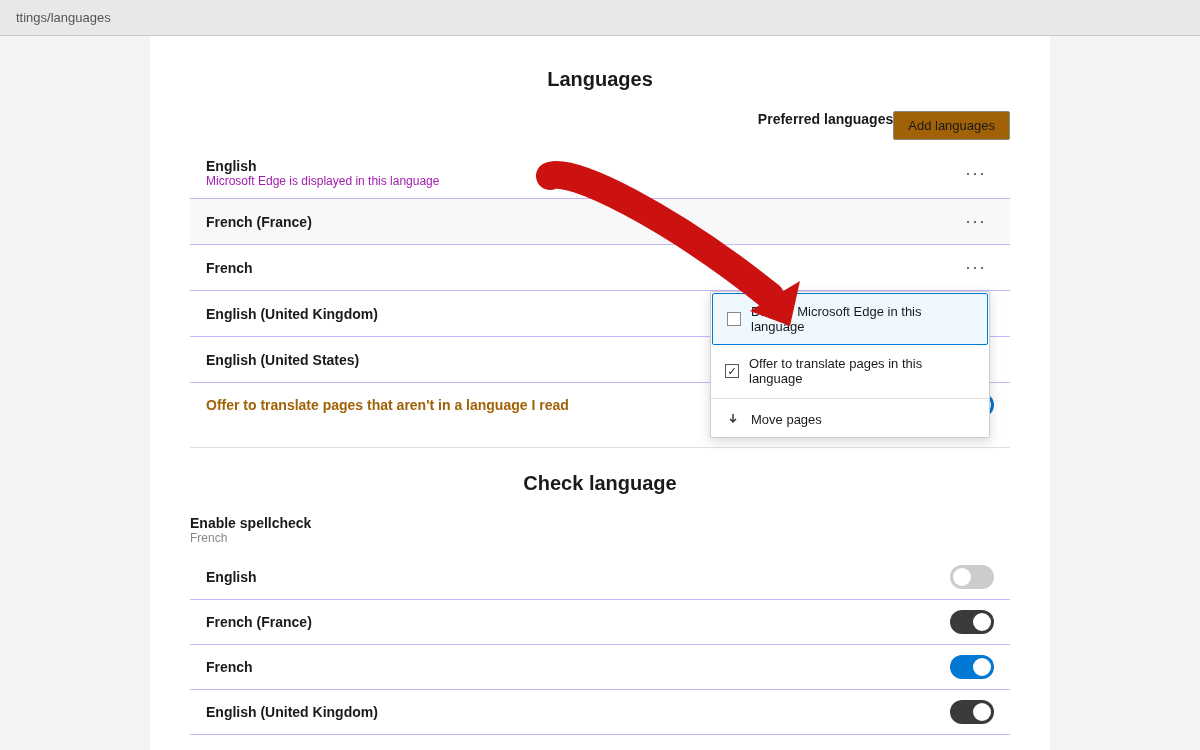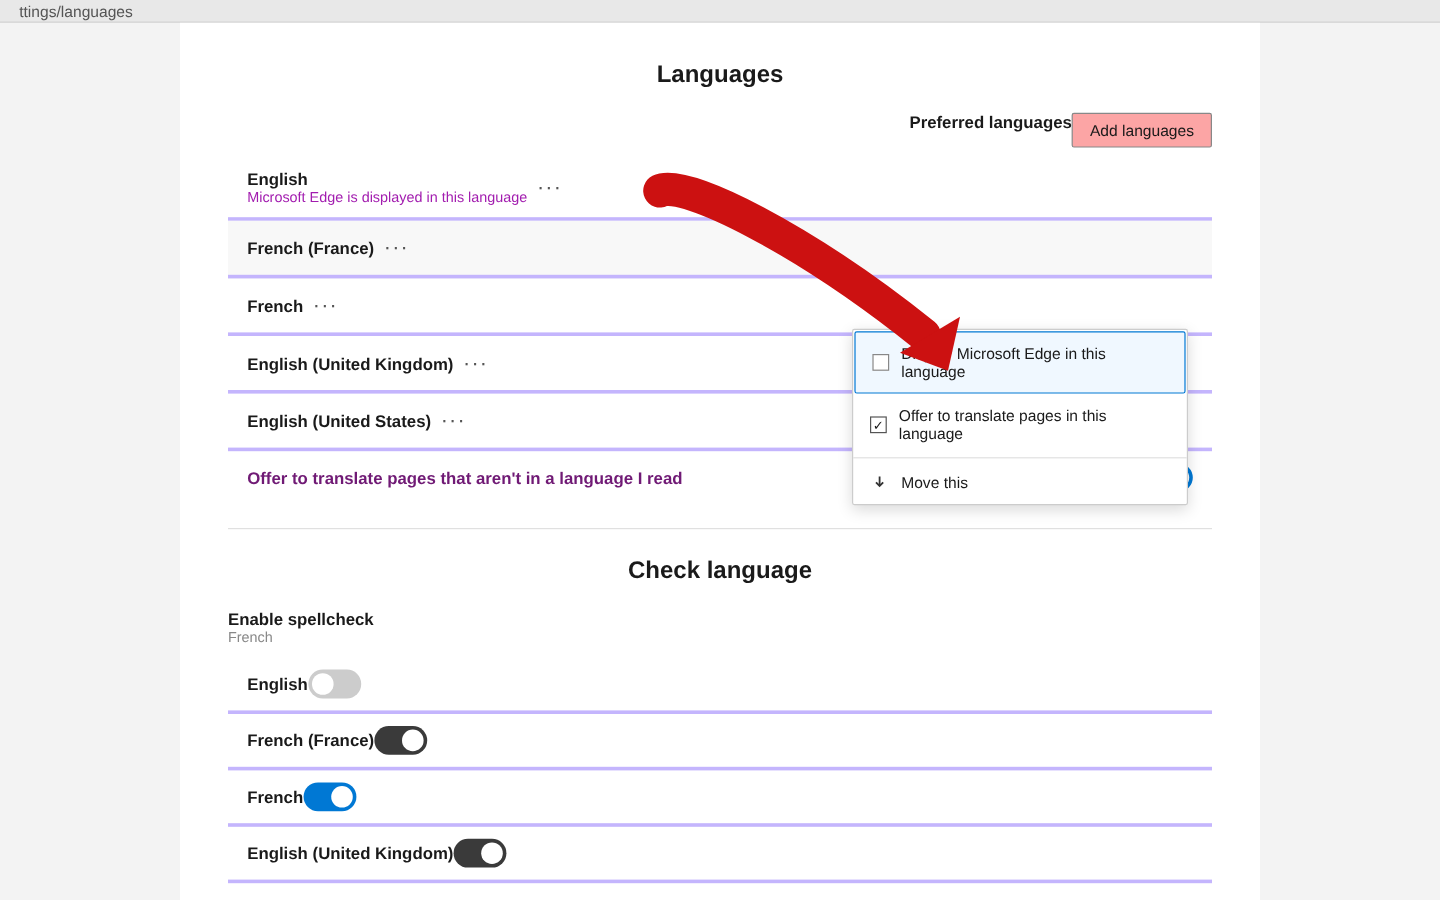--- a/index.html
+++ b/index.html
@@ -4,21 +4,21 @@
   <style>
     * { box-sizing: border-box; margin: 0; padding: 0; }
     body {
       font-family: 'Segoe UI', Arial, sans-serif;
       background: #f3f3f3;
       font-size: 14px;
       color: #1a1a1a;
     }
     .browser-bar {
       background: #e8e8e8;
-      height: 19px;
+      height: 36px;
       display: flex;
       align-items: center;
       padding: 0 16px;
       border-bottom: 1px solid #ccc;
     }
     .url-bar {
       font-size: 13px;
       color: #555;
     }
     .page-container {
@@ -48,41 +48,42 @@
       margin-bottom: 4px;
     }
     .subsection-desc {
       font-size: 12px;
       color: #555;
       margin-bottom: 16px;
       line-height: 1.5;
     }
     .add-languages-btn {
       border: 1px solid #888;
-      background: #fca5a5;
+      background: #a16207;
       padding: 6px 14px;
       font-size: 13px;
       cursor: pointer;
       border-radius: 2px;
       color: #1a1a1a;
     }
     .preferred-header {
       display: flex;
       justify-content: flex-end;
       align-items: flex-start;
       margin-bottom: 4px;
     }
     .language-list {
       margin-top: 8px;
     }
     .language-row {
       display: flex;
+      justify-content: space-between;
       align-items: center;
       padding: 10px 16px;
-      border-bottom: 3px solid #c4b5fd;
+      border-bottom: 1px solid #c4b5fd;
       position: relative;
     }
     .language-name {
       font-size: 14px;
       font-weight: 600;
       color: #1a1a1a;
     }
     .language-sub {
       font-size: 12px;
       color: #a21caf;
@@ -104,21 +105,21 @@
     }
     .offer-translate-row {
       display: flex;
       justify-content: space-between;
       align-items: center;
       padding: 10px 16px;
     }
     .offer-translate-label {
       font-size: 14px;
       font-weight: 600;
-      color: #701a75;
+      color: #a16207;
     }
     
     .toggle {
       width: 44px;
       height: 24px;
       border-radius: 12px;
       position: relative;
       cursor: pointer;
       flex-shrink: 0;
     }
@@ -348,21 +349,21 @@
       <div class="menu-divider"></div>
 
 
       <div class="context-menu-item">
         <div class="menu-icon">
           <svg width="14" height="14" viewBox="0 0 14 14" fill="none">
             <path d="M7 2 L7 10" stroke="#333" stroke-width="1.5"></path>
             <path d="M4 7 L7 10 L10 7" stroke="#333" stroke-width="1.5" fill="none"></path>
           </svg>
         </div>
-        <span>Move this</span>
+        <span>Move pages</span>
       </div>
 
     </div>
 
     <div class="arrow-container">
       <svg width="400" height="220" viewBox="0 0 400 220" fill="none" xmlns="http://www.w3.org/2000/svg">
 
         <path d="M 80 20 C 100 10, 200 60, 300 140" stroke="#cc1111" stroke-width="28" fill="none" stroke-linecap="round"></path>
 
         <polygon points="280,155 330,125 320,170" fill="#cc1111"></polygon>

